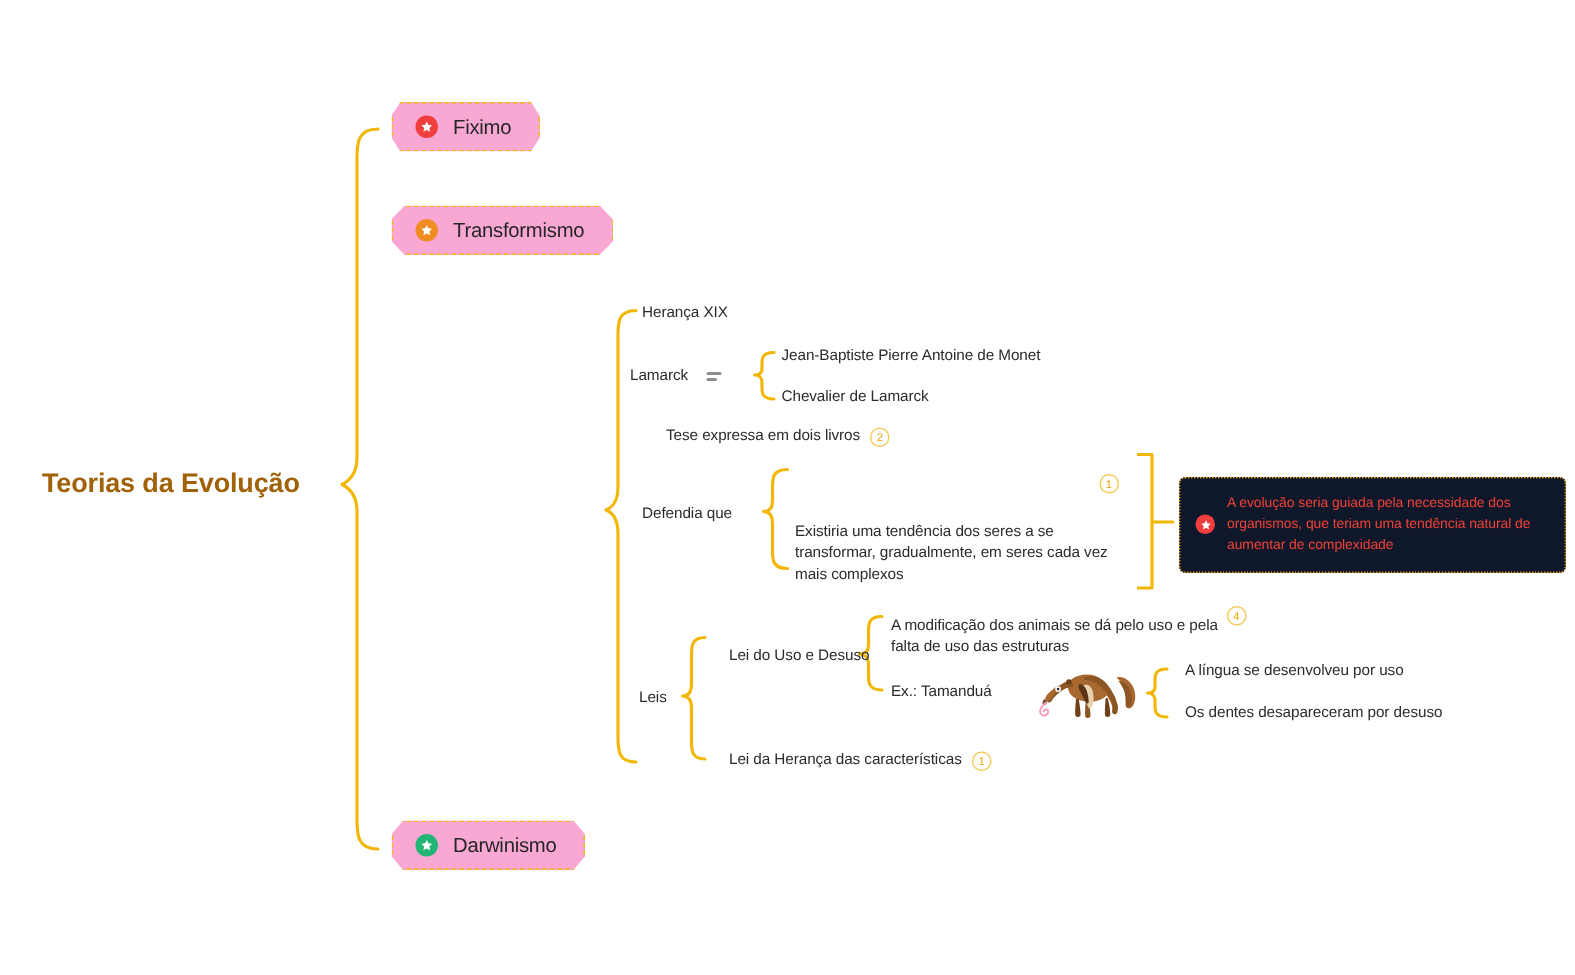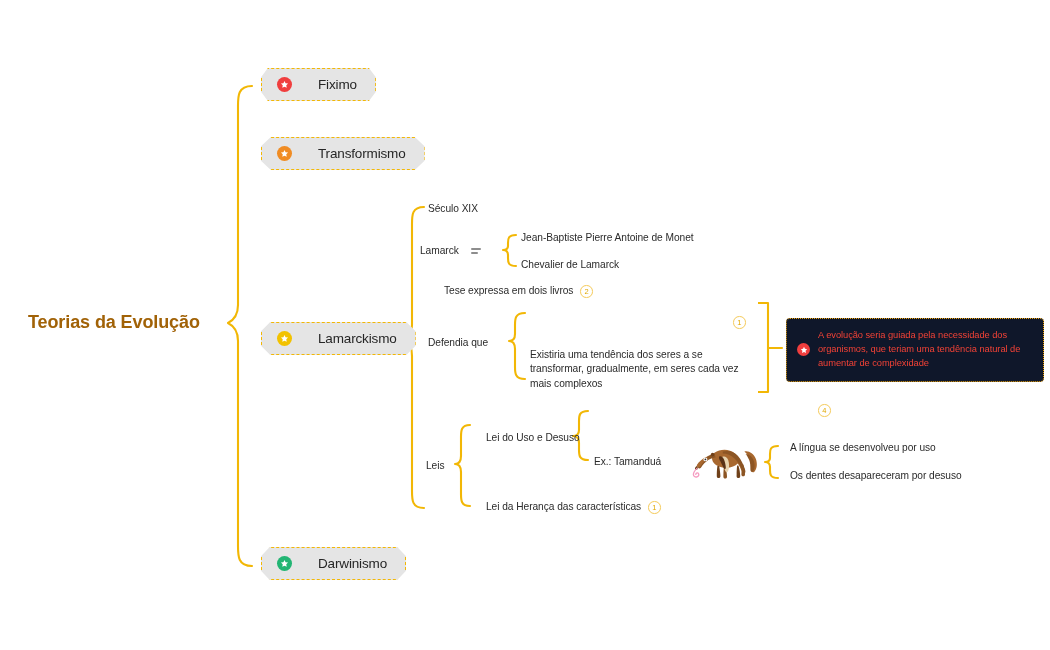--- a/index.html
+++ b/index.html
@@ -34,24 +34,24 @@
     color: #a16207;
     letter-spacing: -0.1px;
     white-space: nowrap;
   }
 
   
   .hexnode {
     position: absolute;
     display: flex;
     align-items: flex-end;
-    gap: 26px;
+    gap: 10px;
     padding: 8px 18px 8px 15px;
     border: 1.4px dashed #F2B705;
-    background: #e5e5e5;
+    background: #f9a8d4;
     -webkit-clip-path: polygon(0% 28%, 6% 0%, 94% 0%, 100% 28%, 100% 72%, 94% 100%, 6% 100%, 0% 72%);
     clip-path: polygon(0% 28%, 6% 0%, 94% 0%, 100% 28%, 100% 72%, 94% 100%, 6% 100%, 0% 72%);
     box-sizing: border-box;
     white-space: nowrap;
   }
   .hexlabel {
     font-size: 13.5px;
     color: #262626;
     letter-spacing: -0.15px;
   }
@@ -188,39 +188,31 @@
 
   <div class="hexnode" style="left:261px; top:137px;">
     <span class="star-badge" style="background:#F08C23">
       <svg width="9" height="9" viewBox="0 0 24 24">
           <path fill="#ffffff" d="M12 2.5l2.9 6.1 6.6.9-4.8 4.7 1.2 6.6L12 17.7 6.1 20.8l1.2-6.6L2.5 9.5l6.6-.9z"></path>
         </svg>
     </span>
     <span class="hexlabel">Transformismo</span>
   </div>
 
-  <div class="hexnode" style="left:261px; top:322px;">
-    <span class="star-badge" style="background:#F2C200">
-      <svg width="9" height="9" viewBox="0 0 24 24">
-          <path fill="#ffffff" d="M12 2.5l2.9 6.1 6.6.9-4.8 4.7 1.2 6.6L12 17.7 6.1 20.8l1.2-6.6L2.5 9.5l6.6-.9z"></path>
-        </svg>
-    </span>
-    <span class="hexlabel">Lamarckismo</span>
-  </div>
 
   <div class="hexnode" style="left:261px; top:547px;">
     <span class="star-badge" style="background:#22B573">
       <svg width="9" height="9" viewBox="0 0 24 24">
           <path fill="#ffffff" d="M12 2.5l2.9 6.1 6.6.9-4.8 4.7 1.2 6.6L12 17.7 6.1 20.8l1.2-6.6L2.5 9.5l6.6-.9z"></path>
         </svg>
     </span>
     <span class="hexlabel">Darwinismo</span>
   </div>
 
-  <div class="leaf nowrap" style="left:428px; top:202px;">Século XIX</div>
+  <div class="leaf nowrap" style="left:428px; top:202px;">Herança XIX</div>
 
   <div class="leaf-row" style="left:420px; top:244px;">
     <span class="leaf nowrap" style="position:relative; left:0; top:0;">Lamarck</span>
     <span class="list-icon" style="margin-top:3px; margin-left:5px;">
       <i></i>
         <i></i>
     </span>
   </div>
 
   <div class="leaf nowrap" style="left:521px; top:231px;">Jean-Baptiste Pierre Antoine de Monet</div>
@@ -243,20 +235,21 @@
           <path fill="#ffffff" d="M12 2.5l2.9 6.1 6.6.9-4.8 4.7 1.2 6.6L12 17.7 6.1 20.8l1.2-6.6L2.5 9.5l6.6-.9z"></path>
         </svg>
     </span>
     <span class="callout-text">A evolução seria guiada pela necessidade dos organismos, que teriam uma tendência natural de aumentar de complexidade</span>
   </div>
 
   <div class="leaf nowrap" style="left:426px; top:459px;">Leis</div>
 
   <div class="leaf nowrap" style="left:486px; top:431px;">Lei do Uso e Desuso</div>
 
+  <div class="leaf" style="left:594px; top:411px; width:220px;">A modificação dos animais se dá pelo uso e pela falta de uso das estruturas</div>
   <span class="num-badge" style="position:absolute; left:818px; top:404px;">4</span>
 
   <div class="leaf nowrap" style="left:594px; top:455px;">Ex.: Tamanduá</div>
 
   <svg class="anteater" viewBox="0 0 120 76">
 
     <path fill="#A8682F" d="M44 26c10-7 25-7 34 1 7 6 11 14 14 21 2 5 4 9 3 12-1 2-4 1-5-2-2-5-4-10-7-14-4 4-11 7-19 7-9 0-17-3-21-8-3-4-4-9-2-13 1-2 2-3 3-4z"></path>
 
     <path fill="#8C5524" d="M58 24c9-3 19 0 25 7 6 7 10 16 12 23 1 3 1 6-1 6-2 1-3-2-4-5-3-8-7-15-13-20-5-5-12-8-19-8z"></path>
 

